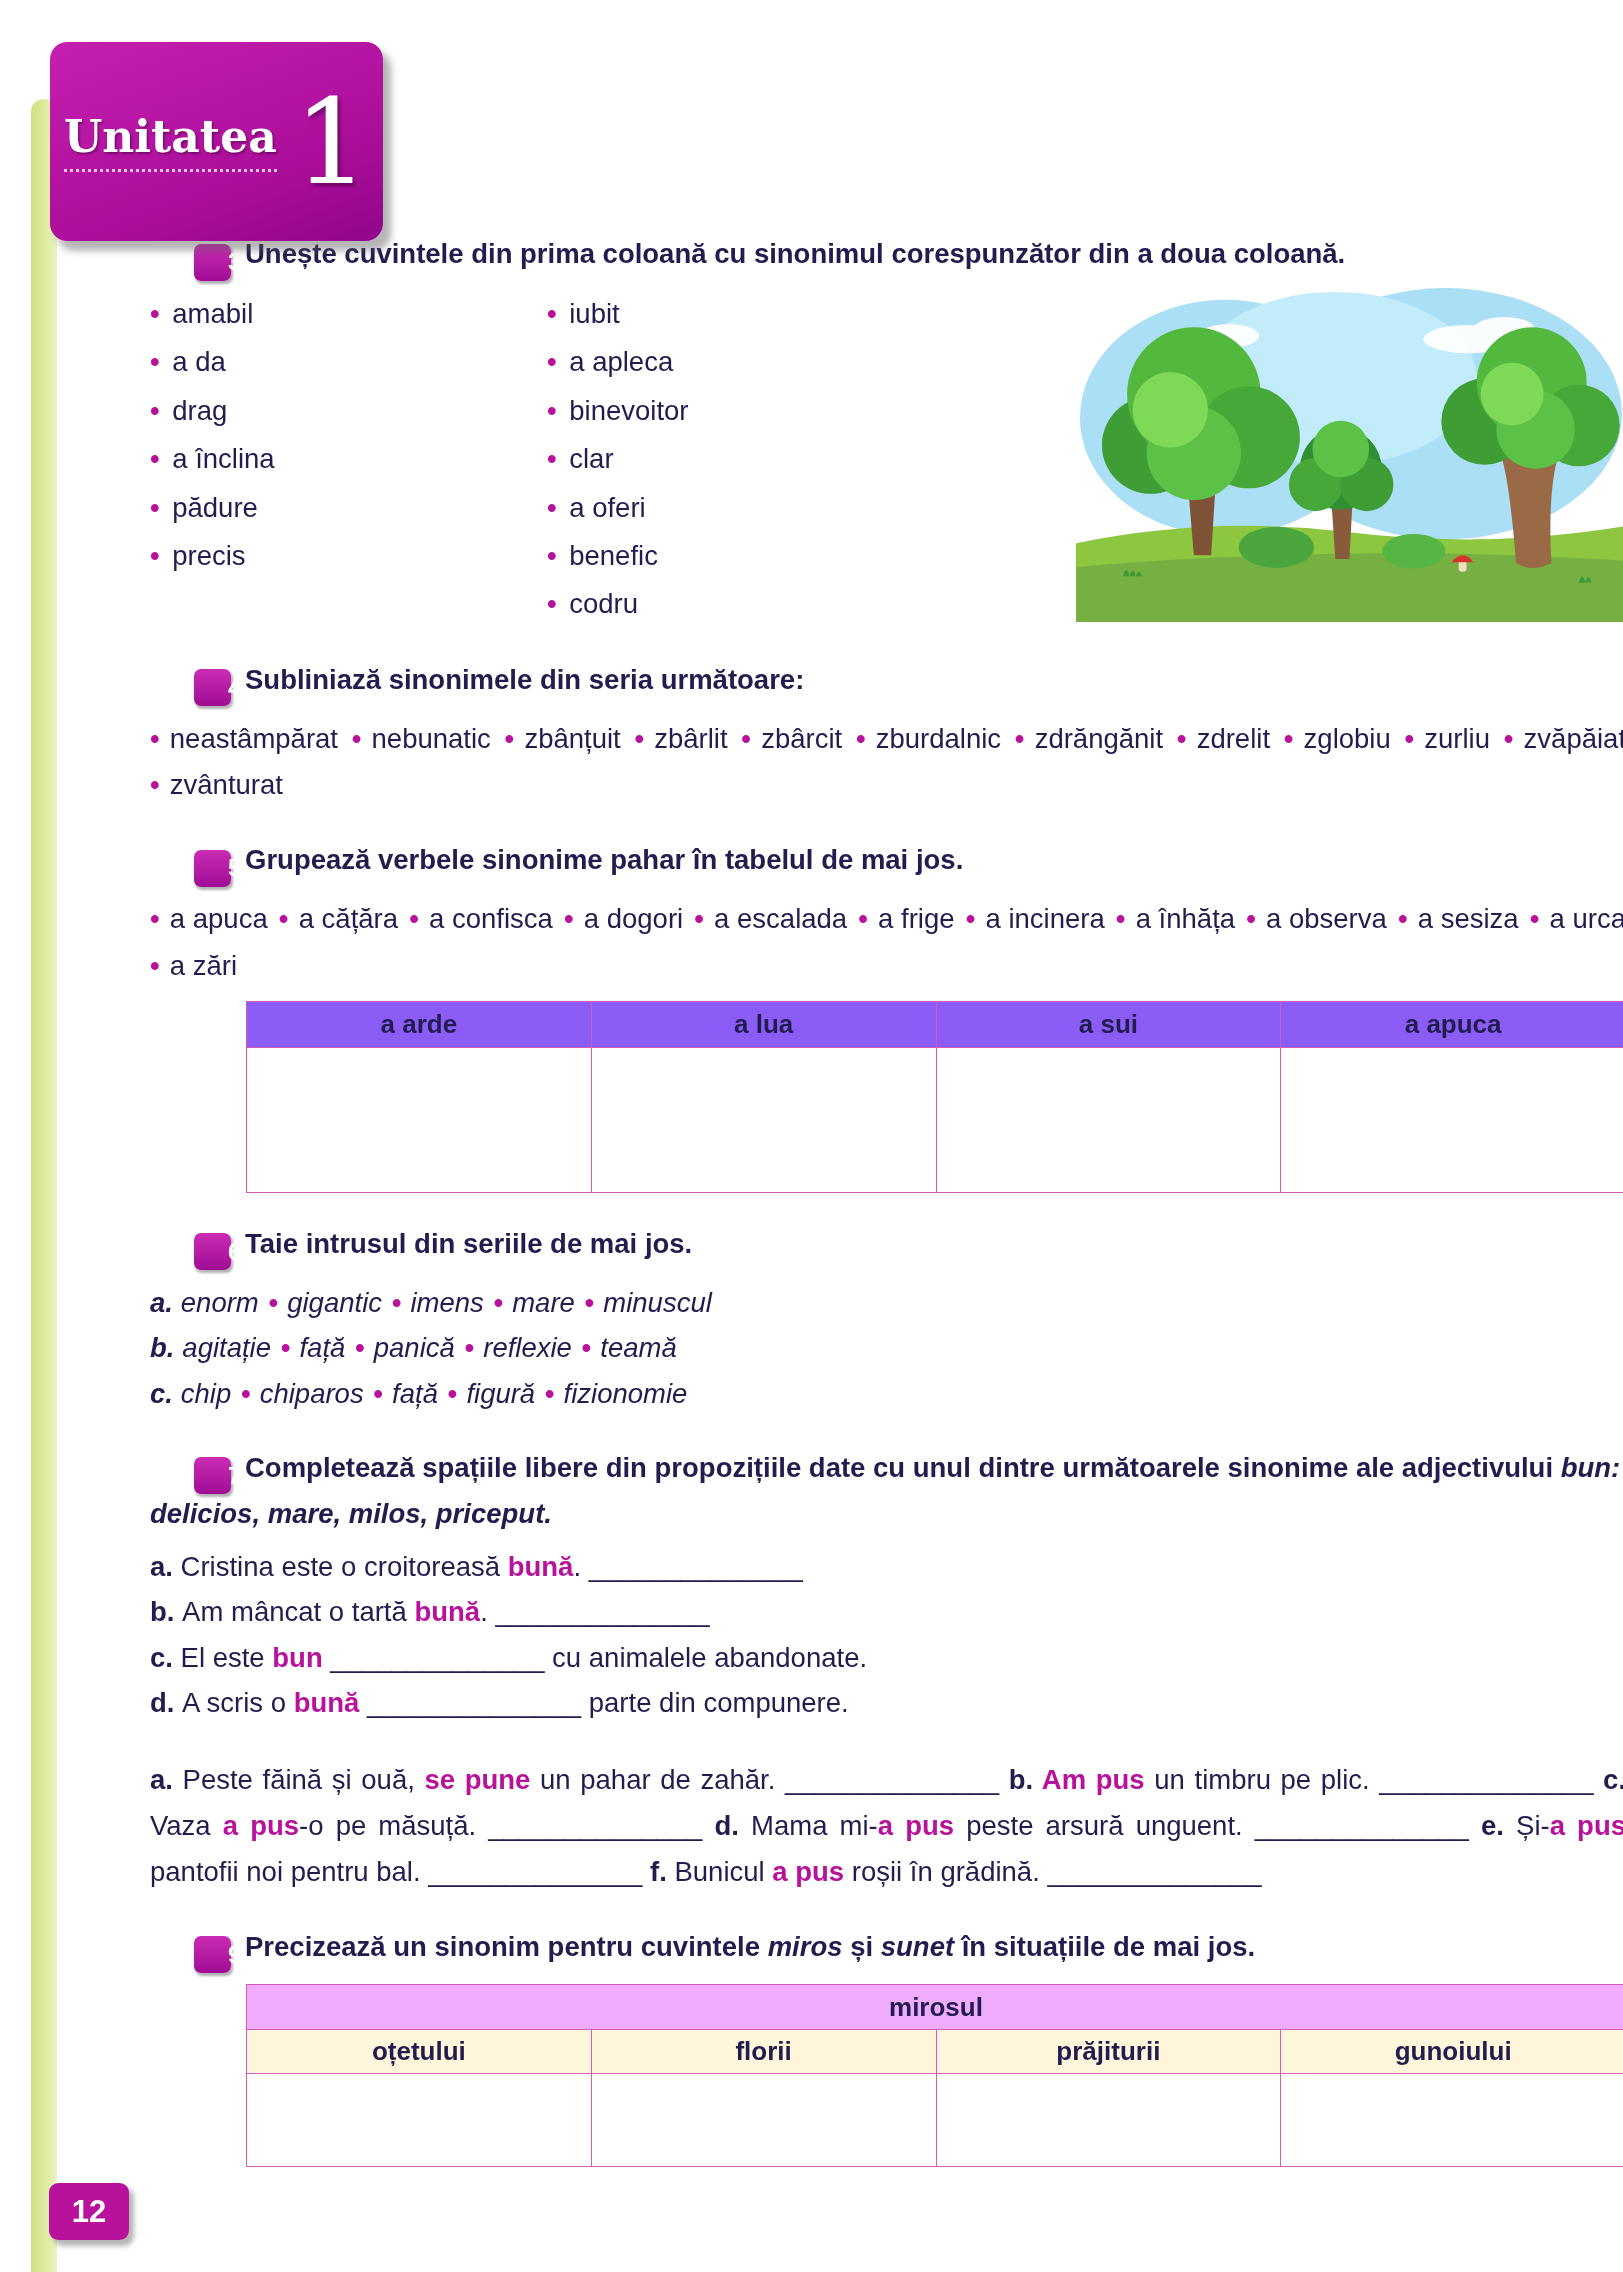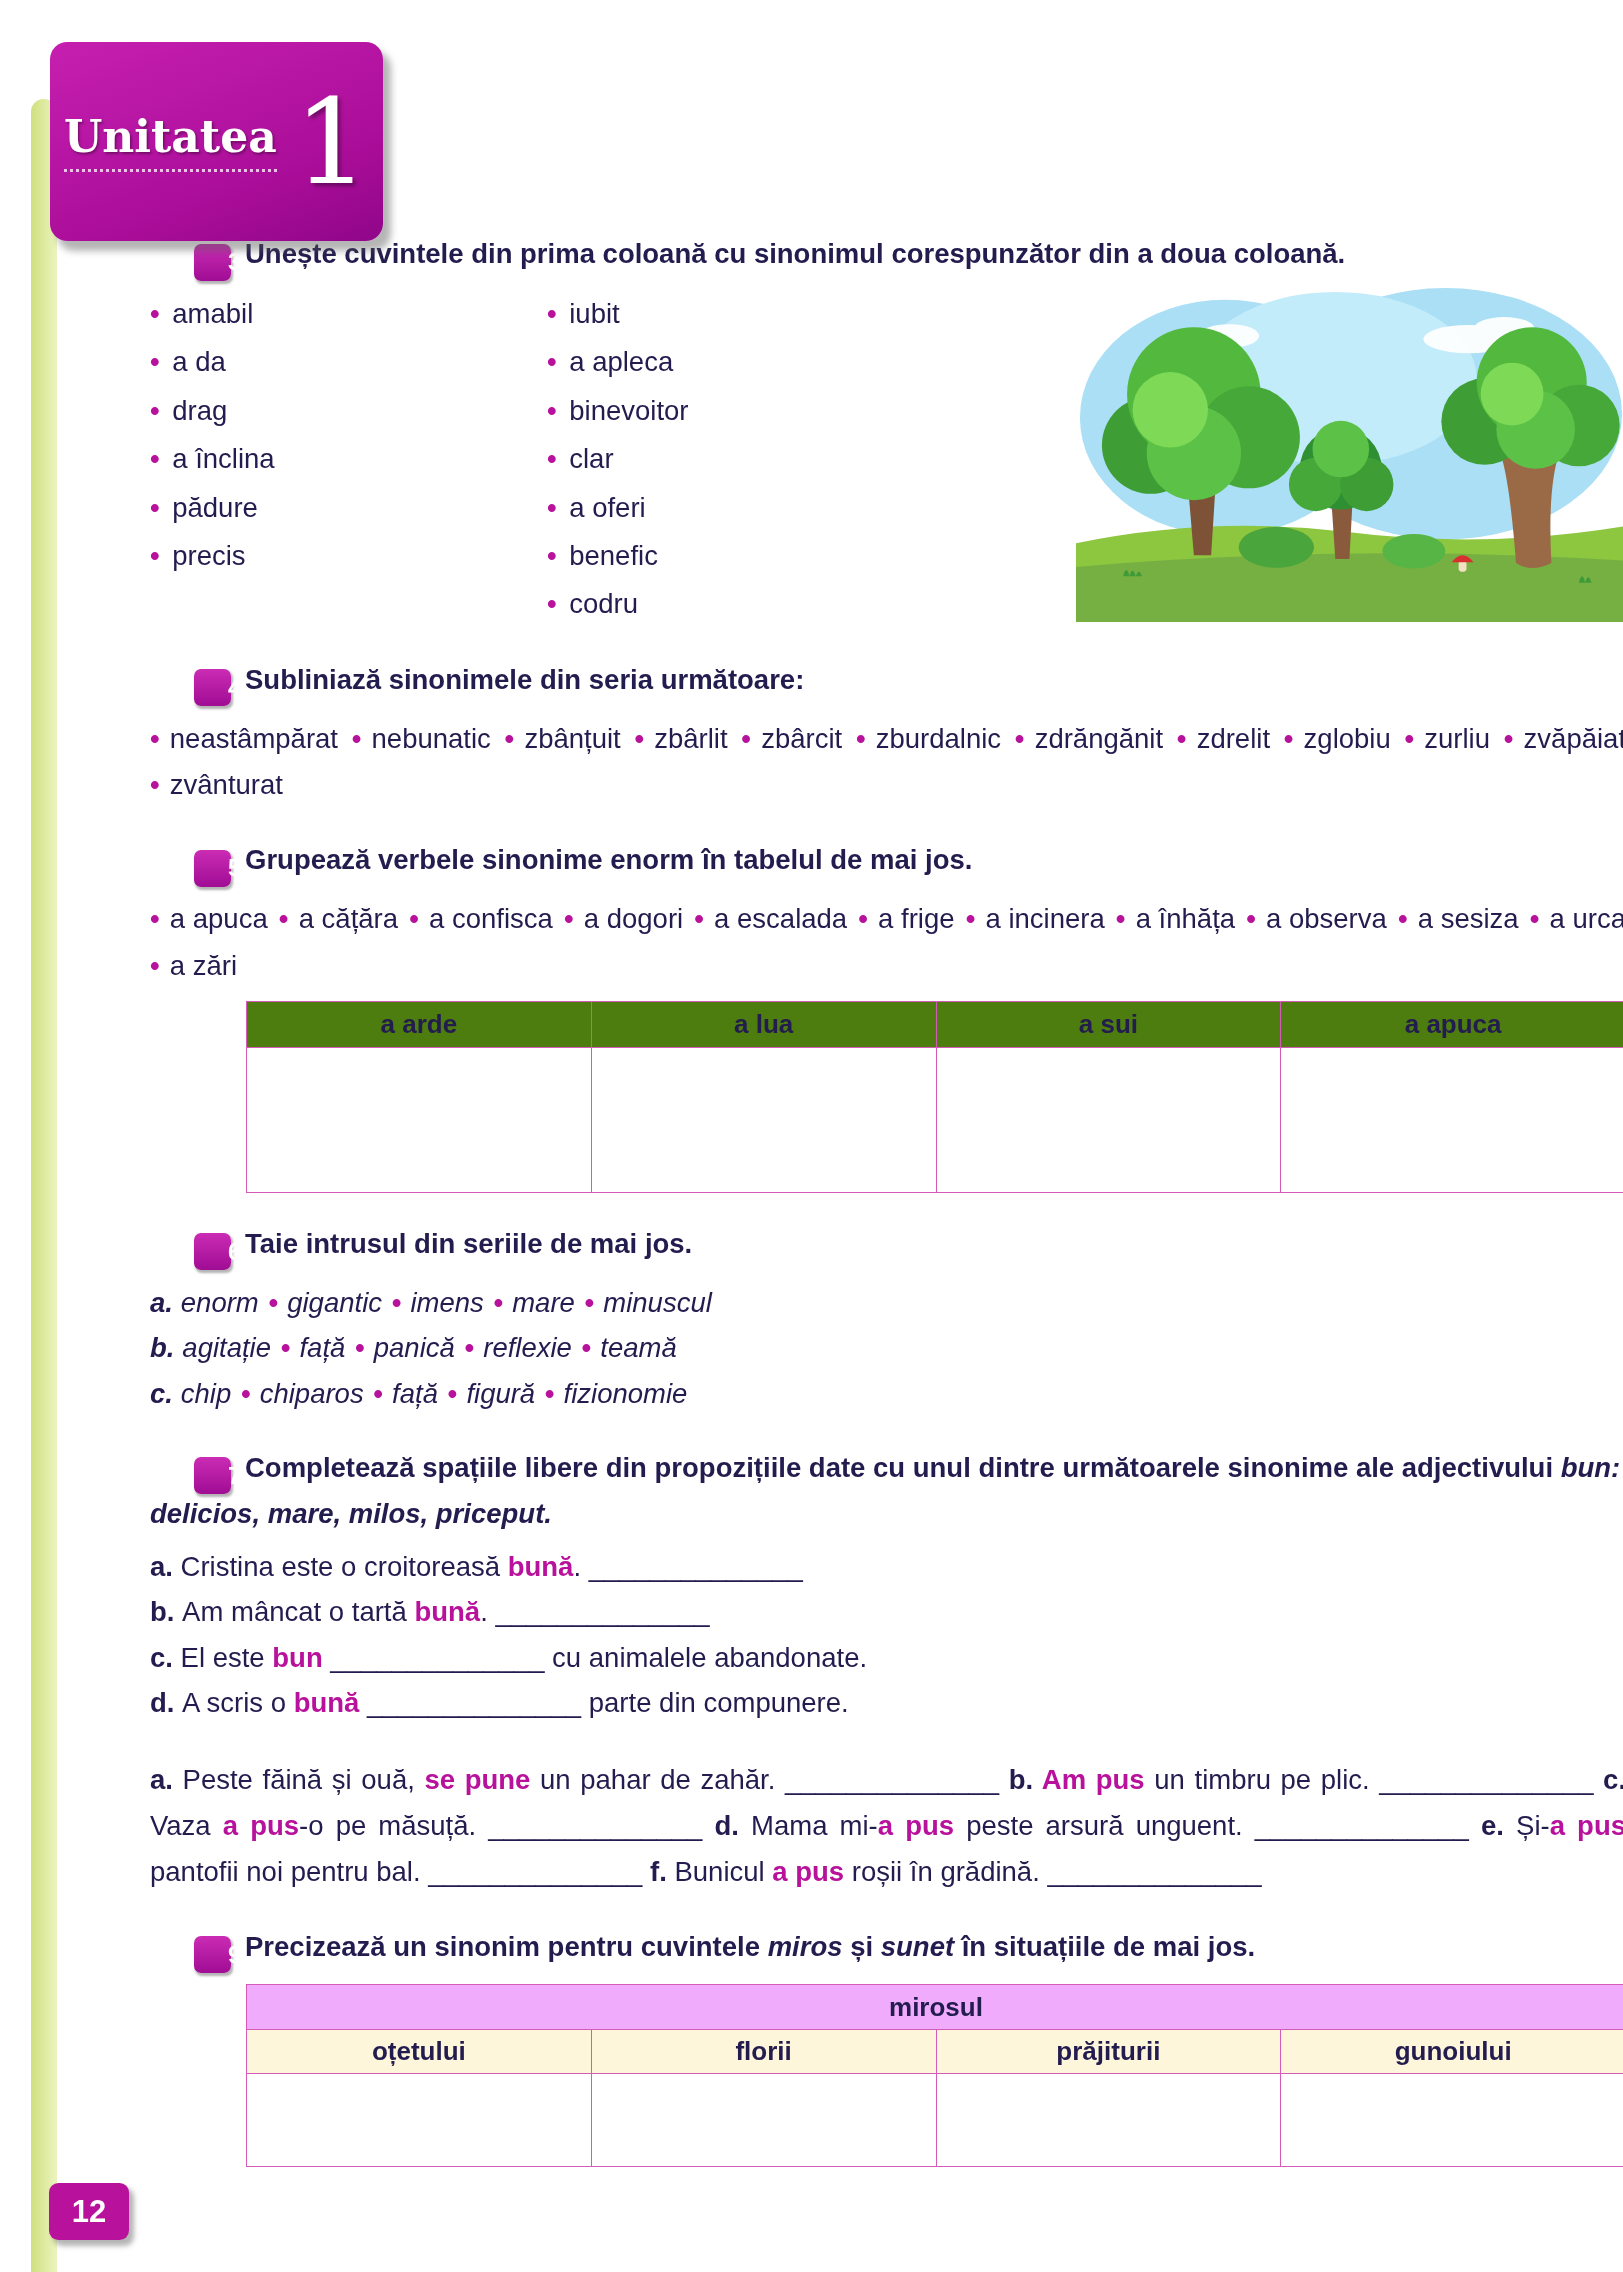--- a/index.html
+++ b/index.html
@@ -83,21 +83,21 @@
   .para { font-size:27.5px; line-height:1.68; text-align:justify; }
   
   .ex-table {
     border-collapse:collapse; table-layout:fixed;
     margin:11px 0 0 96px; width:calc(100% - 96px);
   }
   .ex-table th, .ex-table td {
     border:1.6px solid #d45cb7; font-size:26px; color:#231c4f;
     padding:6.3px 9.4px; text-align:center;
   }
-  .ex5-table th { background:#4d7c0f; font-weight:bold; height:46px; }
+  .ex5-table th { background:#8b5cf6; font-weight:bold; height:46px; }
   .ex5-table td { height:145px; background:#fff; }
   .ex9-table .group-th { background:#f0abfc; font-weight:bold; height:44px; }
   .ex9-table .cream-th { background:#fdf6db; font-weight:bold; height:44px; }
   .ex9-table td { height:93px; background:#fff; }
 </style>
 </head>
 <body>
 
 <div class="stripe"></div>
 
@@ -219,21 +219,21 @@
   </section>
 
   <section class="exercise">
     <h2 class="ex-title"><span class="ex-badge">4</span><span>Subliniază sinonimele din seria următoare:</span></h2>
     <p class="wordline">
       
     <span class="witem"><span class="bullet">•</span><span class="w">neastâmpărat</span></span> <span class="witem"><span class="bullet">•</span><span class="w">nebunatic</span></span> <span class="witem"><span class="bullet">•</span><span class="w">zbânțuit</span></span> <span class="witem"><span class="bullet">•</span><span class="w">zbârlit</span></span> <span class="witem"><span class="bullet">•</span><span class="w">zbârcit</span></span> <span class="witem"><span class="bullet">•</span><span class="w">zburdalnic</span></span> <span class="witem"><span class="bullet">•</span><span class="w">zdrăngănit</span></span> <span class="witem"><span class="bullet">•</span><span class="w">zdrelit</span></span> <span class="witem"><span class="bullet">•</span><span class="w">zglobiu</span></span> <span class="witem"><span class="bullet">•</span><span class="w">zurliu</span></span> <span class="witem"><span class="bullet">•</span><span class="w">zvăpăiat</span></span> <span class="witem"><span class="bullet">•</span><span class="w">zvânturat</span></span> </p>
   </section>
 
   <section class="exercise">
-    <h2 class="ex-title"><span class="ex-badge">5</span><span>Grupează verbele sinonime enorm în tabelul de mai jos.</span></h2>
+    <h2 class="ex-title"><span class="ex-badge">5</span><span>Grupează verbele sinonime pahar în tabelul de mai jos.</span></h2>
     <p class="wordline">
       
     <span class="witem"><span class="bullet">•</span><span class="w">a apuca</span></span> <span class="witem"><span class="bullet">•</span><span class="w">a cățăra</span></span> <span class="witem"><span class="bullet">•</span><span class="w">a confisca</span></span> <span class="witem"><span class="bullet">•</span><span class="w">a dogori</span></span> <span class="witem"><span class="bullet">•</span><span class="w">a escalada</span></span> <span class="witem"><span class="bullet">•</span><span class="w">a frige</span></span> <span class="witem"><span class="bullet">•</span><span class="w">a incinera</span></span> <span class="witem"><span class="bullet">•</span><span class="w">a înhăța</span></span> <span class="witem"><span class="bullet">•</span><span class="w">a observa</span></span> <span class="witem"><span class="bullet">•</span><span class="w">a sesiza</span></span> <span class="witem"><span class="bullet">•</span><span class="w">a urca</span></span> <span class="witem"><span class="bullet">•</span><span class="w">a zări</span></span> </p>
     <table class="ex-table ex5-table">
       <thead>
         <tr>
 
         <th>a arde</th>
             <th>a lua</th>
             <th>a sui</th>

